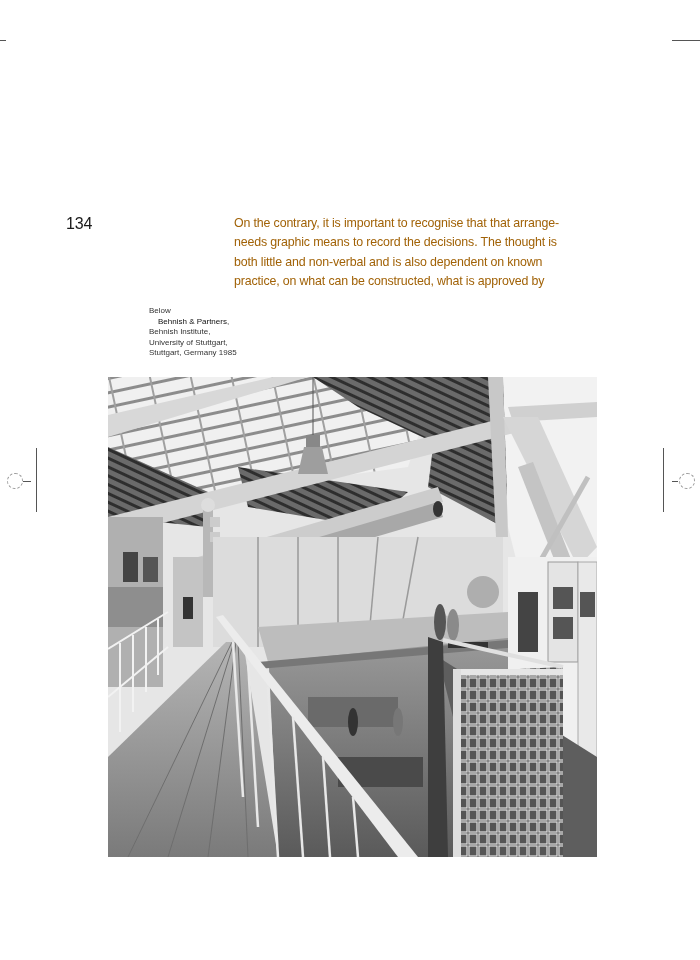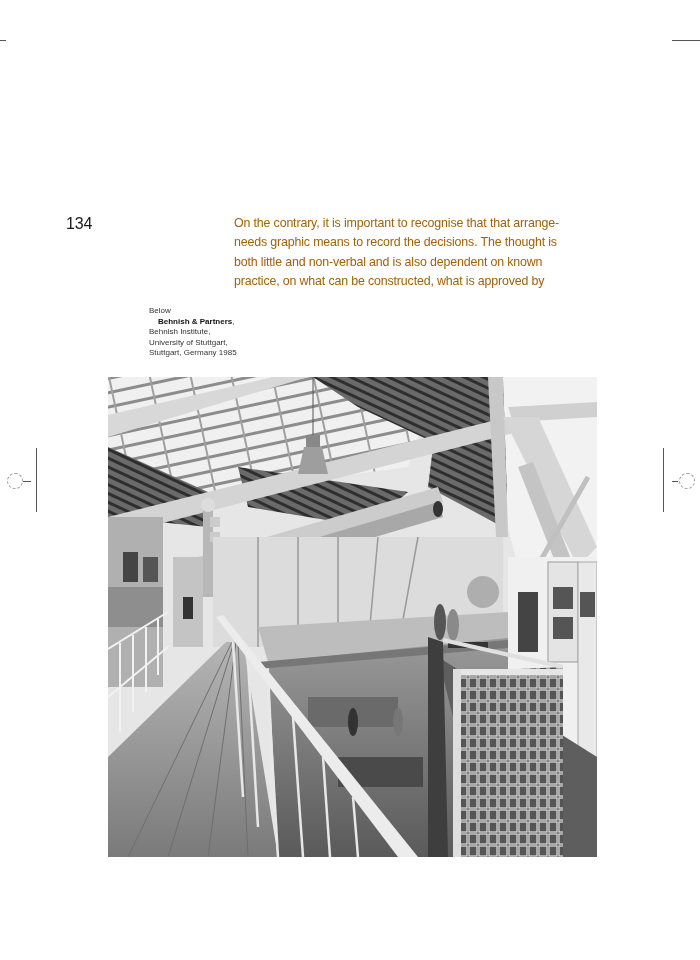--- a/index.html
+++ b/index.html
@@ -10,21 +10,21 @@
     .crop { position: absolute; background: #555; }
     .reg { position: absolute; width: 14px; height: 14px; border: 1px dashed #999; border-radius: 50%; }
     .page-number {
       position: absolute; left: 66px; top: 215px;
       font-size: 16px; font-weight: normal; letter-spacing: -0.2px;
     }
     .caption {
       position: absolute; left: 109px; top: 306px; width: 115px;
       font-size: 8px; line-height: 10.5px; color: #333; margin-left: 40px;
     }
-    .caption .bold { font-weight: bold; color: #111; padding-left: 9px; }
+    .caption .bold { font-weight: normal; color: #111; padding-left: 9px; }
     .body-text {
       position: absolute; left: 234px; top: 214px; width: 372px;
       font-size: 12.4px; line-height: 19.3px; color: #a16207; letter-spacing: -0.15px;
     }
     .body-text span { display: block; white-space: nowrap; }
     .photo {
       position: absolute; left: 108px; top: 377px; width: 489px; height: 480px;
       overflow: hidden; background: #9a9a9a;
     }
     .photo svg { display: block; }

